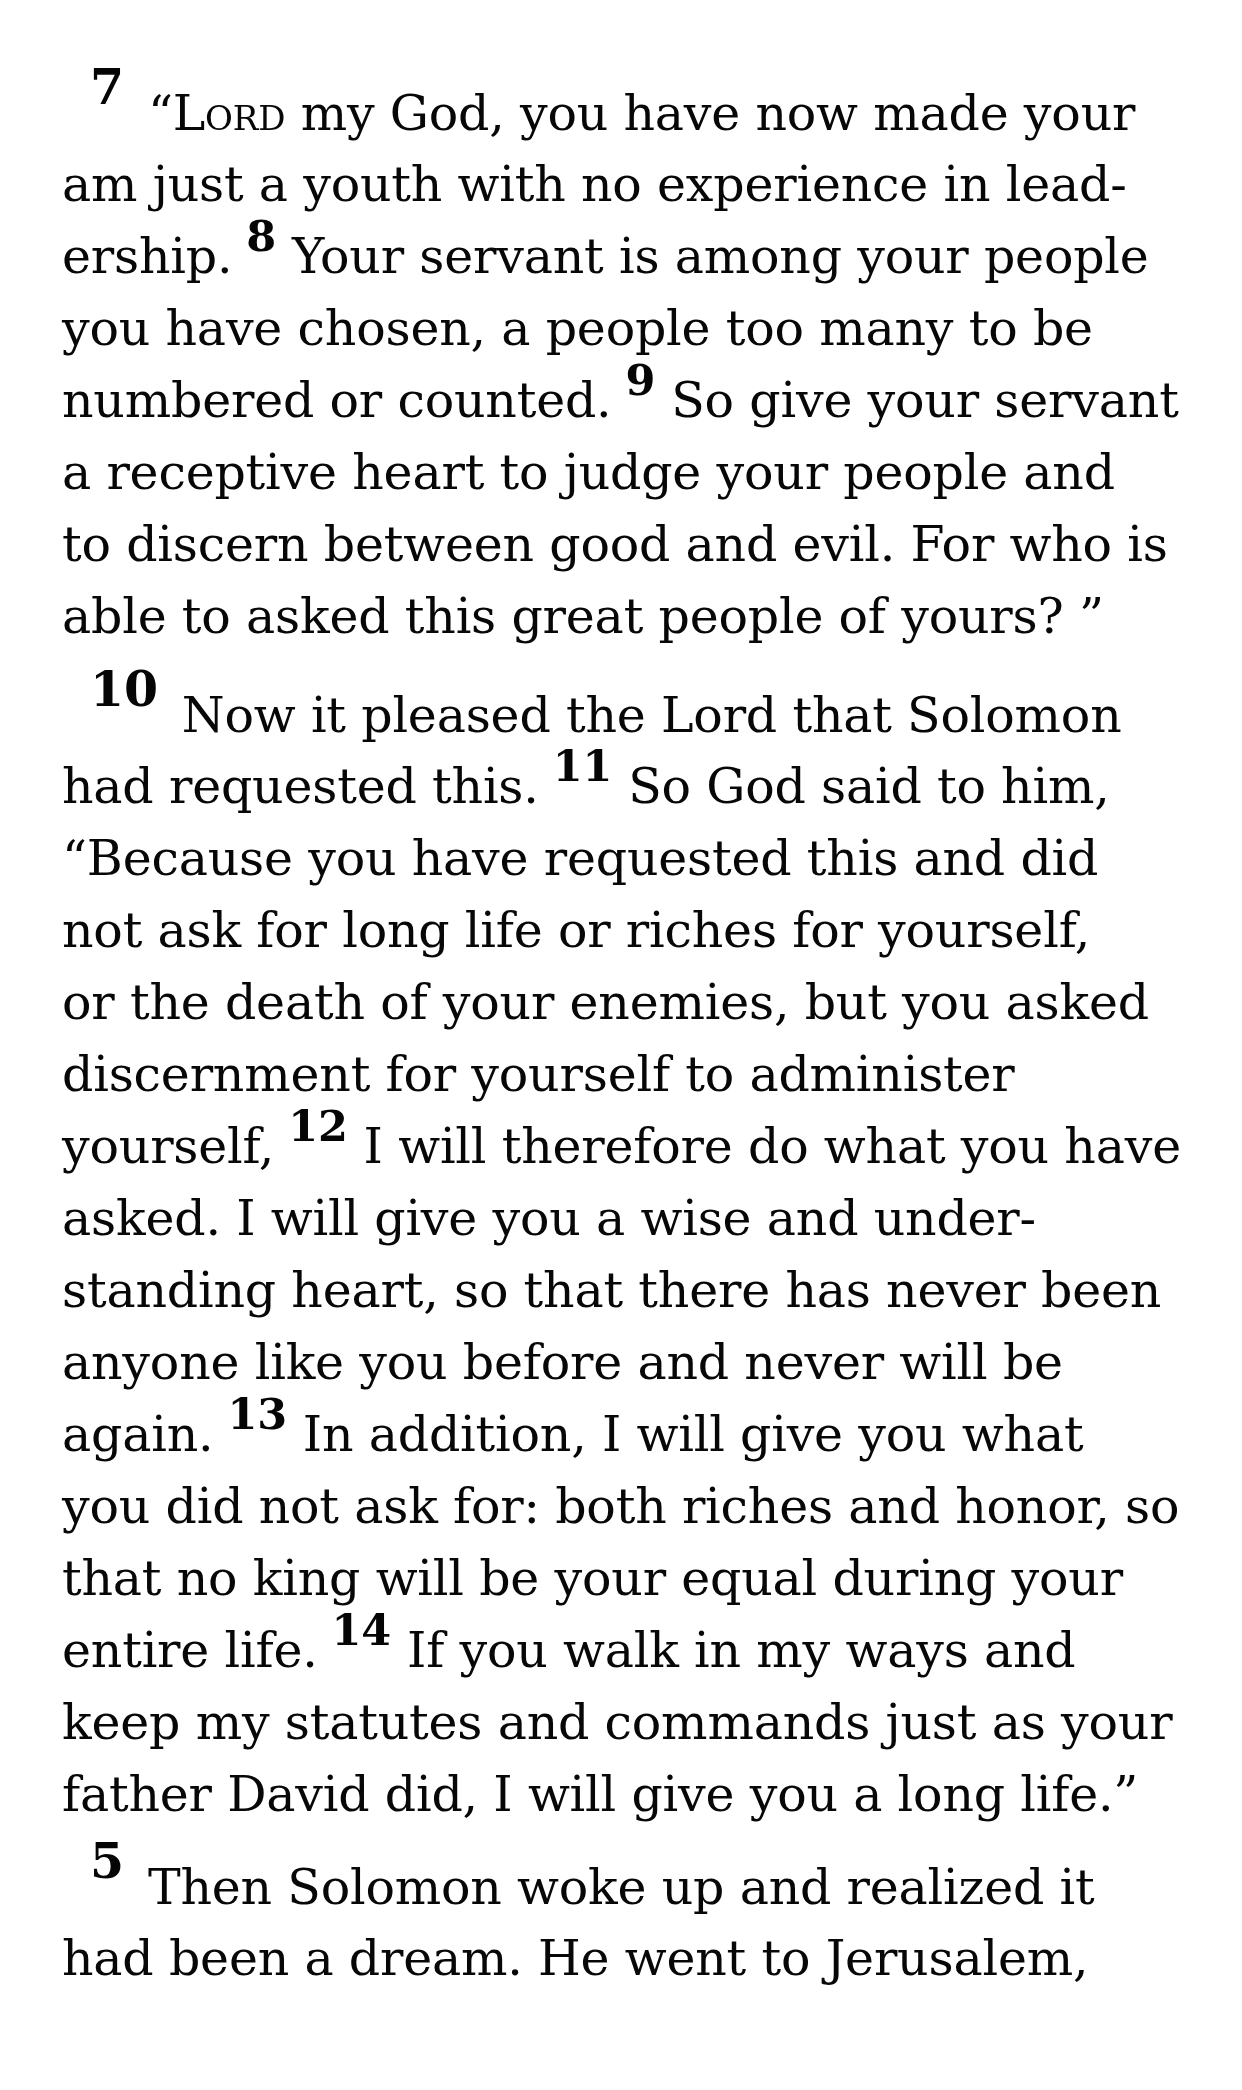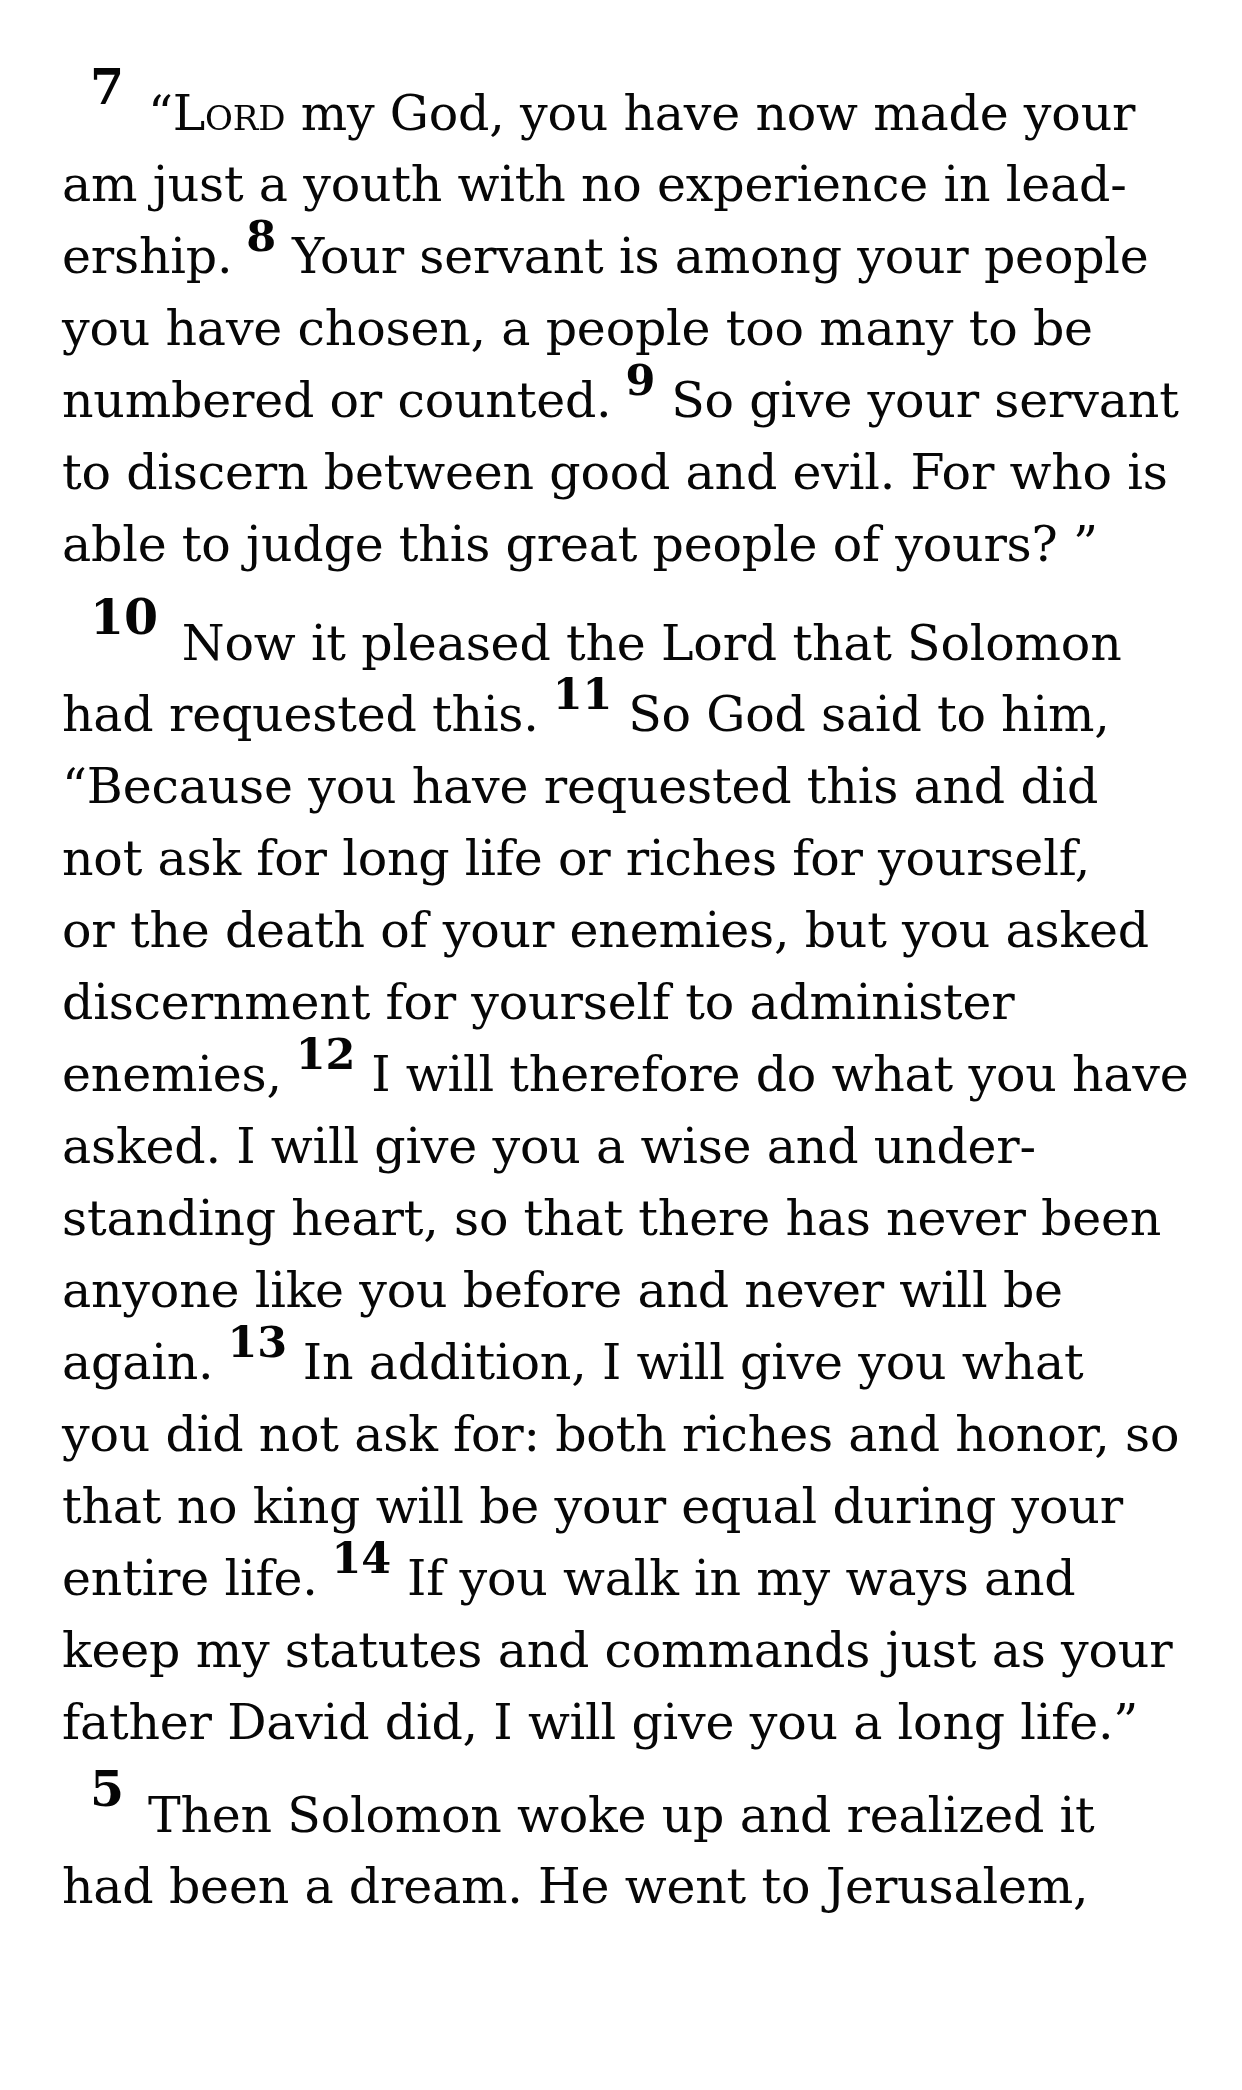--- a/index.html
+++ b/index.html
@@ -60,31 +60,32 @@
 <body>
 
 <div class="page">
   <div id="passage">
       <div class="paragraph">
         <div class="line first-line"><span class="verse-num verse-num-large">7</span><span class="t">“</span><span class="smallcaps">Lord</span><span class="t"> my God, you have now made your</span></div>
         <div class="line"><span class="t">am just a youth with no experience in lead-</span></div>
         <div class="line"><span class="t">ership.</span><span class="verse-num verse-num-inline">8</span><span class="t">Your servant is among your people</span></div>
         <div class="line"><span class="t">you have chosen, a people too many to be</span></div>
         <div class="line"><span class="t">numbered or counted.</span><span class="verse-num verse-num-inline">9</span><span class="t">So give your servant</span></div>
+        <div class="line"><span class="t">a receptive heart to judge your people and</span></div>
         <div class="line"><span class="t">to discern between good and evil. For who is</span></div>
-        <div class="line"><span class="t">able to judge this great people of yours? ”</span></div>
+        <div class="line"><span class="t">able to asked this great people of yours? ”</span></div>
       </div>
       <div class="paragraph">
         <div class="line first-line"><span class="verse-num verse-num-large">10</span><span class="t">Now it pleased the Lord that Solomon</span></div>
         <div class="line"><span class="t">had requested this.</span><span class="verse-num verse-num-inline">11</span><span class="t">So God said to him,</span></div>
         <div class="line"><span class="t">“Because you have requested this and did</span></div>
         <div class="line"><span class="t">not ask for long life or riches for yourself,</span></div>
         <div class="line"><span class="t">or the death of your enemies, but you asked</span></div>
         <div class="line"><span class="t">discernment for yourself to administer</span></div>
-        <div class="line"><span class="t">enemies,</span><span class="verse-num verse-num-inline">12</span><span class="t">I will therefore do what you have</span></div>
+        <div class="line"><span class="t">yourself,</span><span class="verse-num verse-num-inline">12</span><span class="t">I will therefore do what you have</span></div>
         <div class="line"><span class="t">asked. I will give you a wise and under-</span></div>
         <div class="line"><span class="t">standing heart, so that there has never been</span></div>
         <div class="line"><span class="t">anyone like you before and never will be</span></div>
         <div class="line"><span class="t">again.</span><span class="verse-num verse-num-inline">13</span><span class="t">In addition, I will give you what</span></div>
         <div class="line"><span class="t">you did not ask for: both riches and honor, so</span></div>
         <div class="line"><span class="t">that no king will be your equal during your</span></div>
         <div class="line"><span class="t">entire life.</span><span class="verse-num verse-num-inline">14</span><span class="t">If you walk in my ways and</span></div>
         <div class="line"><span class="t">keep my statutes and commands just as your</span></div>
         <div class="line"><span class="t">father David did, I will give you a long life.”</span></div>
       </div>

